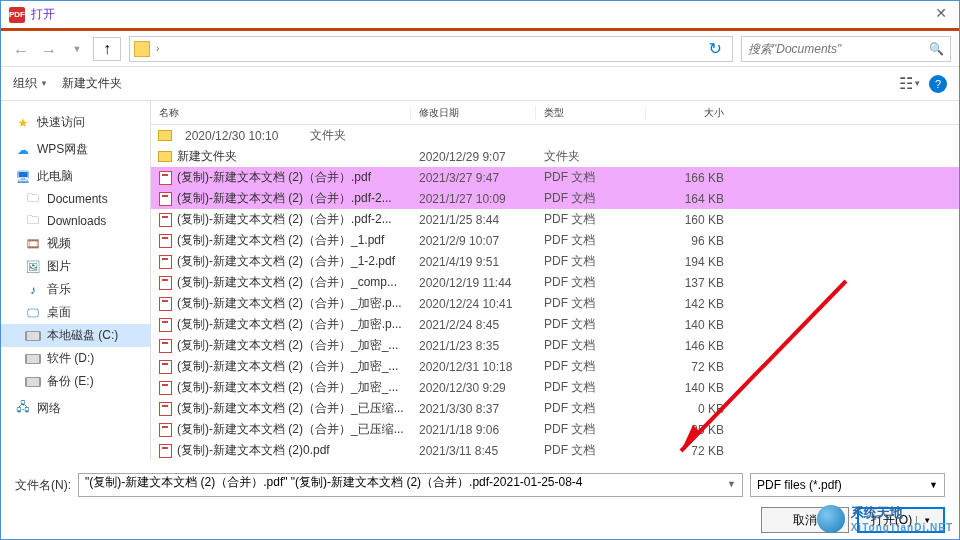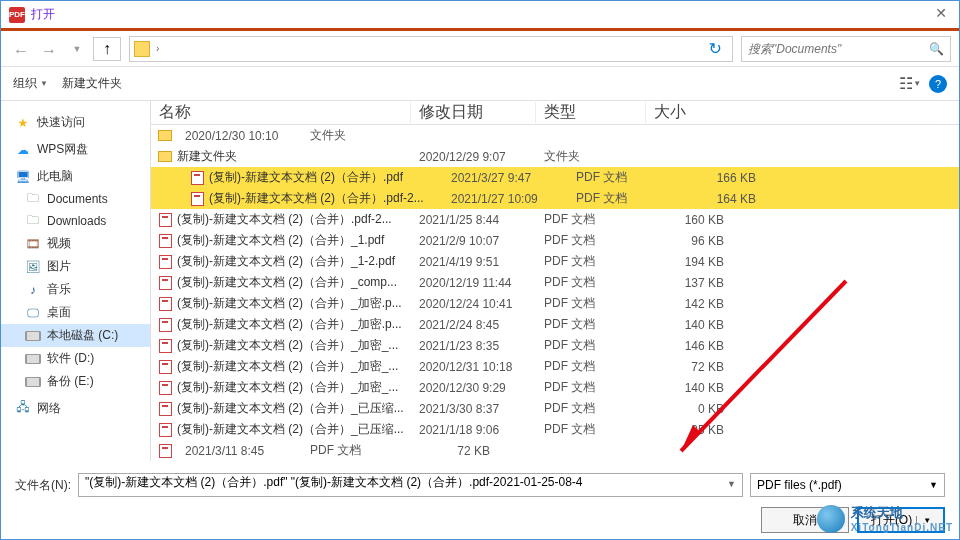--- a/index.html
+++ b/index.html
@@ -36,28 +36,28 @@
 .ic-cloud { color: #2196f3; }
 .ic-pc { color: #1976d2; }
 .ic-folder { color: #5a8a5a; }
 .ic-video { color: #8a4a2a; }
 .ic-pic { color: #3a7a8a; }
 .ic-music { color: #2a5a9a; }
 .ic-desktop { color: #2a7aaa; }
 .ic-disk { width:16px; height:10px; background:#ddd; border:1px solid #999; border-radius:1px; }
 .ic-net { color: #2a7aaa; }
 .filelist { flex: 1; overflow: hidden; display: flex; flex-direction: column; }
-.fl-header { display: flex; border-bottom: 1px solid #e0e0e0; height: 24px; align-items: center; font-size: 16px; color: #444; }
+.fl-header { display: flex; border-bottom: 1px solid #e0e0e0; height: 24px; align-items: center; font-size: 10px; color: #444; }
 .col-name { width: 260px; padding-left: 8px; border-right: 1px solid #eee; }
 .col-date { width: 125px; padding-left: 8px; border-right: 1px solid #eee; }
 .col-type { width: 110px; padding-left: 8px; border-right: 1px solid #eee; }
-.col-size { width: 90px; padding-left: 8px; padding-right: 12px; }
+.col-size { width: 90px; padding-left: 8px; text-align: right; padding-right: 12px; }
 .fl-rows { flex: 1; overflow-y: auto; font-size: 12px; }
 .fl-row { display: flex; height: 21px; align-items: center; cursor: pointer; }
-.fl-row.sel { background: #fde047; padding-left: 32px; }
+.fl-row.sel { background: #f0abfc; }
 .fl-ic { width: 16px; height: 16px; margin: 0 4px 0 6px; display: inline-flex; align-items: center; justify-content: center; }
 .fl-folder { width: 14px; height: 11px; background: #ffd966; border: 1px solid #d4a820; }
 .fl-pdf { width: 13px; height: 14px; background: #fff; border: 1px solid #c44; position: relative; }
 .fl-pdf::after { content: ''; position: absolute; top: 2px; left: 2px; width: 6px; height: 2px; background: #c44; }
 .rn { width: 234px; white-space: nowrap; overflow: hidden; text-overflow: ellipsis; color: #333; }
 .rd { width: 125px; padding-left: 8px; color: #555; }
 .rt { width: 110px; padding-left: 8px; color: #555; }
 .rs { width: 90px; text-align: right; padding-right: 12px; color: #555; }
 .bottom { padding: 12px 14px; display: flex; flex-direction: column; gap: 10px; }
 .fn-row { display: flex; align-items: center; gap: 7px; }
@@ -313,20 +313,21 @@
             </span>
             <span class="rn">(复制)-新建文本文档 (2)（合并）_已压缩...</span>
             <span class="rd">2021/1/18 9:06</span>
             <span class="rt">PDF 文档</span>
             <span class="rs">95 KB</span>
           </div>
           <div class="fl-row">
             <span class="fl-ic">
               <span class="fl-pdf"></span>
             </span>
+            <span class="rn">(复制)-新建文本文档 (2)0.pdf</span>
             <span class="rd">2021/3/11 8:45</span>
             <span class="rt">PDF 文档</span>
             <span class="rs">72 KB</span>
           </div>
         </div>
     </div>
   </div>
 
   <div class="bottom">
     <div class="fn-row">

